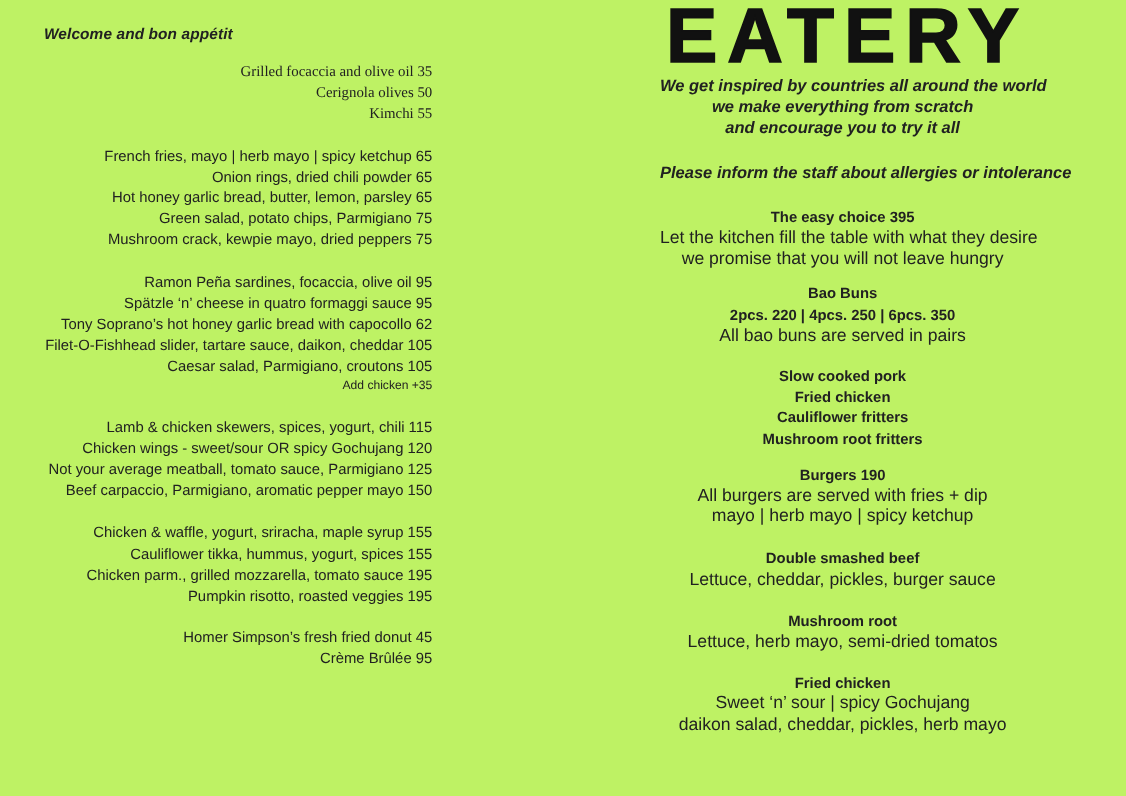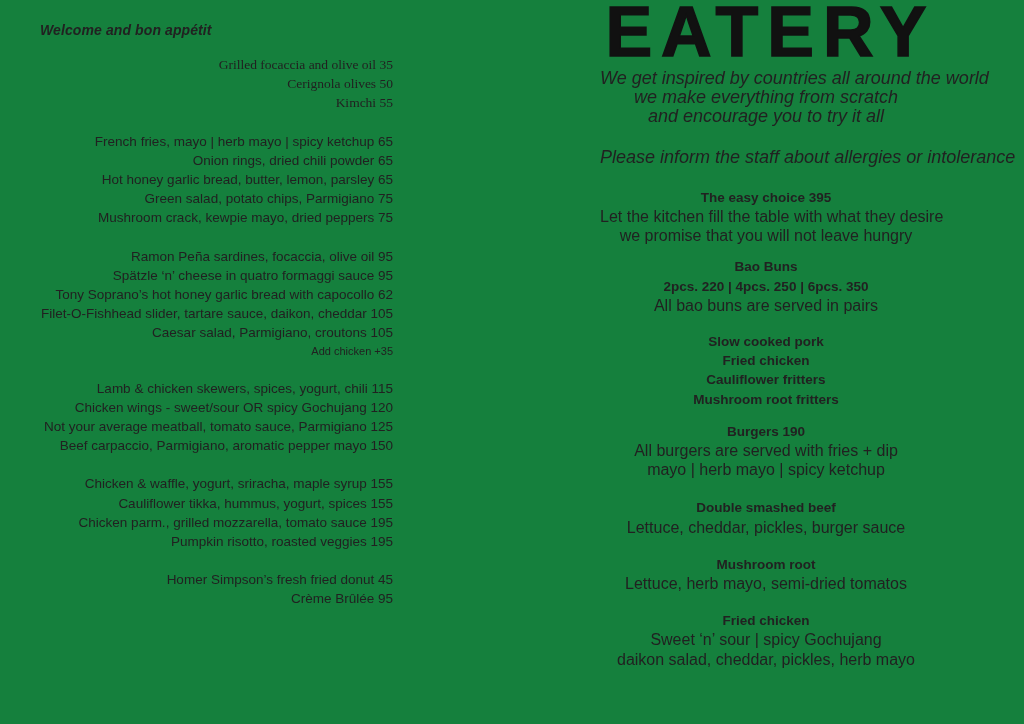--- a/index.html
+++ b/index.html
@@ -4,21 +4,21 @@
 <style>
   html, body {
     margin: 0;
     padding: 0;
     background: #ffffff;
   }
   .page {
     position: relative;
     width: 1024px;
     height: 724px;
-    background: #15803d;
+    background: #bef264;
     overflow: hidden;
     font-family: "Liberation Sans", sans-serif;
     color: #212121;
     -webkit-font-smoothing: antialiased;
   }
 
   
   .col-left {
     position: absolute;
     left: 40px;
@@ -62,23 +62,23 @@
     line-height: 70px;
     font-weight: 900;
     letter-spacing: 9px;
     margin-right: -9px;
     white-space: nowrap;
     color: #111111;
     -webkit-text-stroke: 1.5px #111111;
   }
   .tagline { margin-top: 2px; }
   .tagline-line, .allergy {
-    font-size: 18px;
+    font-size: 15px;
     line-height: 19.2px;
-    font-weight: 400;
+    font-weight: 700;
     font-style: italic;
     white-space: nowrap;
   }
   .allergy { margin-top: 21px; }
   .sec { margin-top: 19px; }
   .sec:nth-child(1) { margin-top: 21px; }
   .sec:nth-child(2) { margin-top: 12px; }
   .sec:nth-child(3) { margin-top: 17px; }
   .sec:nth-child(4) { margin-top: 13px; }
   .sec:nth-child(6) { margin-top: 18px; }

